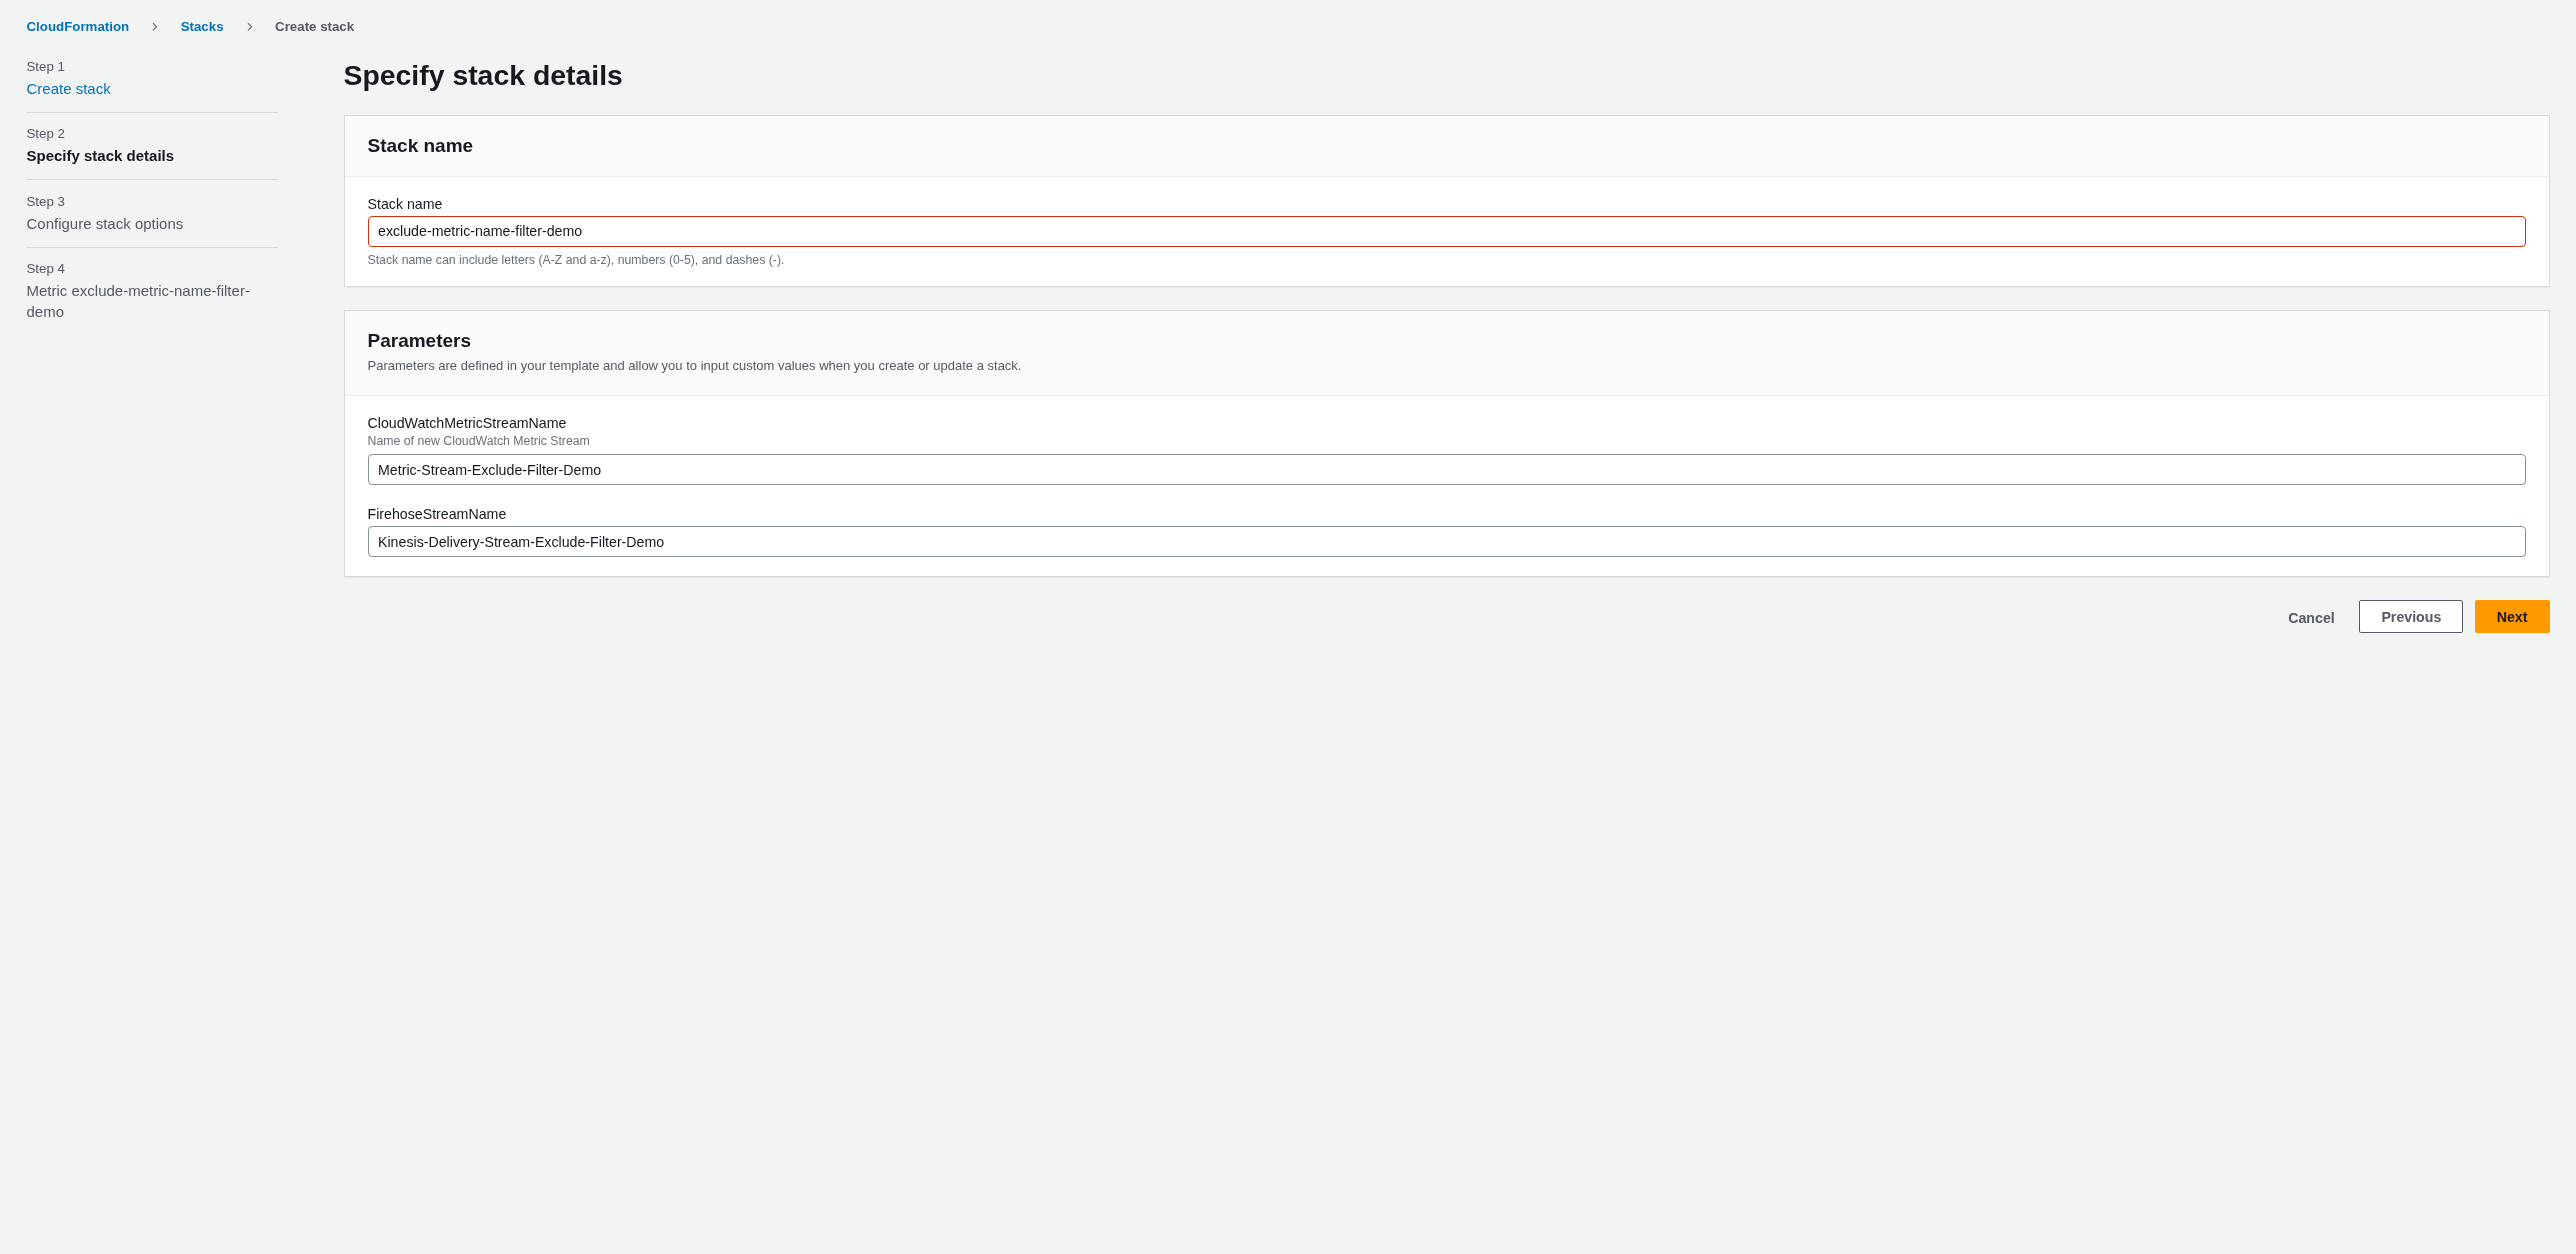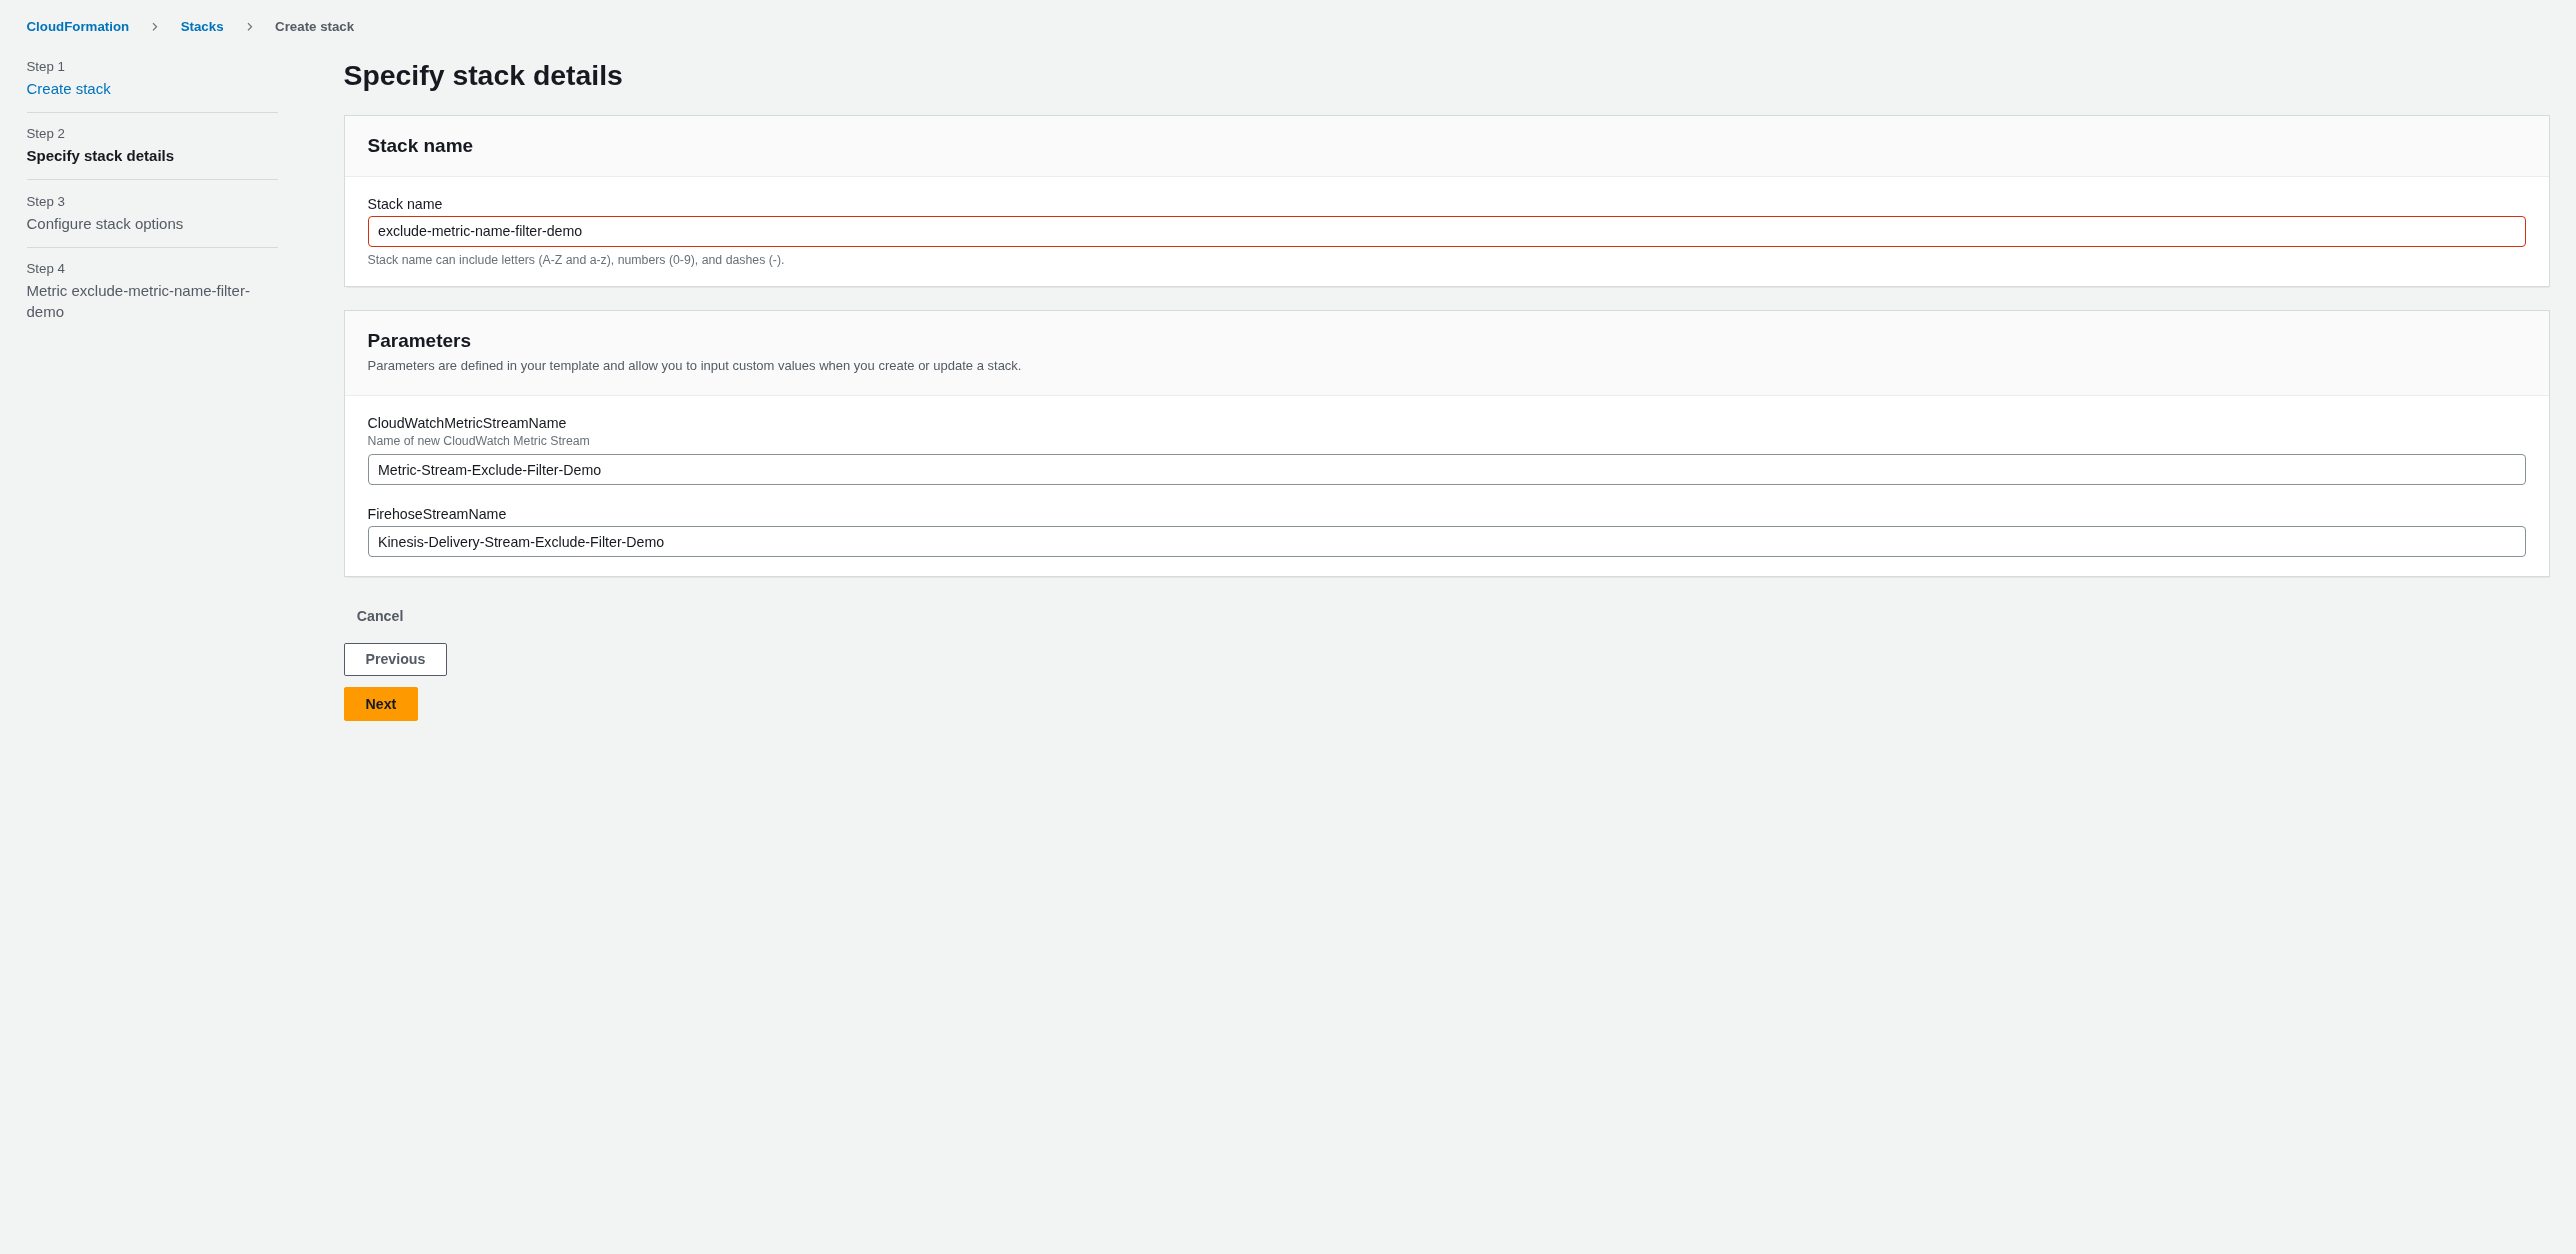--- a/index.html
+++ b/index.html
@@ -142,23 +142,22 @@
     }
     .field-helper {
       font-size: 12.3px;
       color: #687078;
       margin-top: 5.7px;
     }
     .actions {
       display: flex;
       justify-content: flex-end;
       gap: 11.4px;
-      align-items: flex-start;
+      align-items: flex-end;
       margin-top: 23px;
-      flex-direction: column;
     }
     .btn {
       font-family: inherit;
       font-size: 14.2px;
       font-weight: 700;
       padding: 7.6px 21px;
       border-radius: 1.9px;
       cursor: pointer;
       border: 0.9px solid transparent;
     }
@@ -225,21 +224,21 @@
       <h1 class="page-title">Specify stack details</h1>
 
       <section class="panel">
         <div class="panel-header">
           <h2 class="panel-title">Stack name</h2>
         </div>
         <div class="panel-body">
           <div class="field">
             <label class="field-label">Stack name</label>
             <input type="text" class="field-input highlight" value="exclude-metric-name-filter-demo" style="">
-            <div class="field-helper">Stack name can include letters (A-Z and a-z), numbers (0-9), and dashes (-).</div>
+            <div class="field-helper">Stack name can include letters (A-Z and a-z), numbers (0-5), and dashes (-).</div>
           </div>
         </div>
       </section>
 
       <section class="panel">
         <div class="panel-header">
           <h2 class="panel-title">Parameters</h2>
           <div class="panel-subtitle">Parameters are defined in your template and allow you to input custom values when you create or update a stack.</div>
         </div>
         <div class="panel-body">

